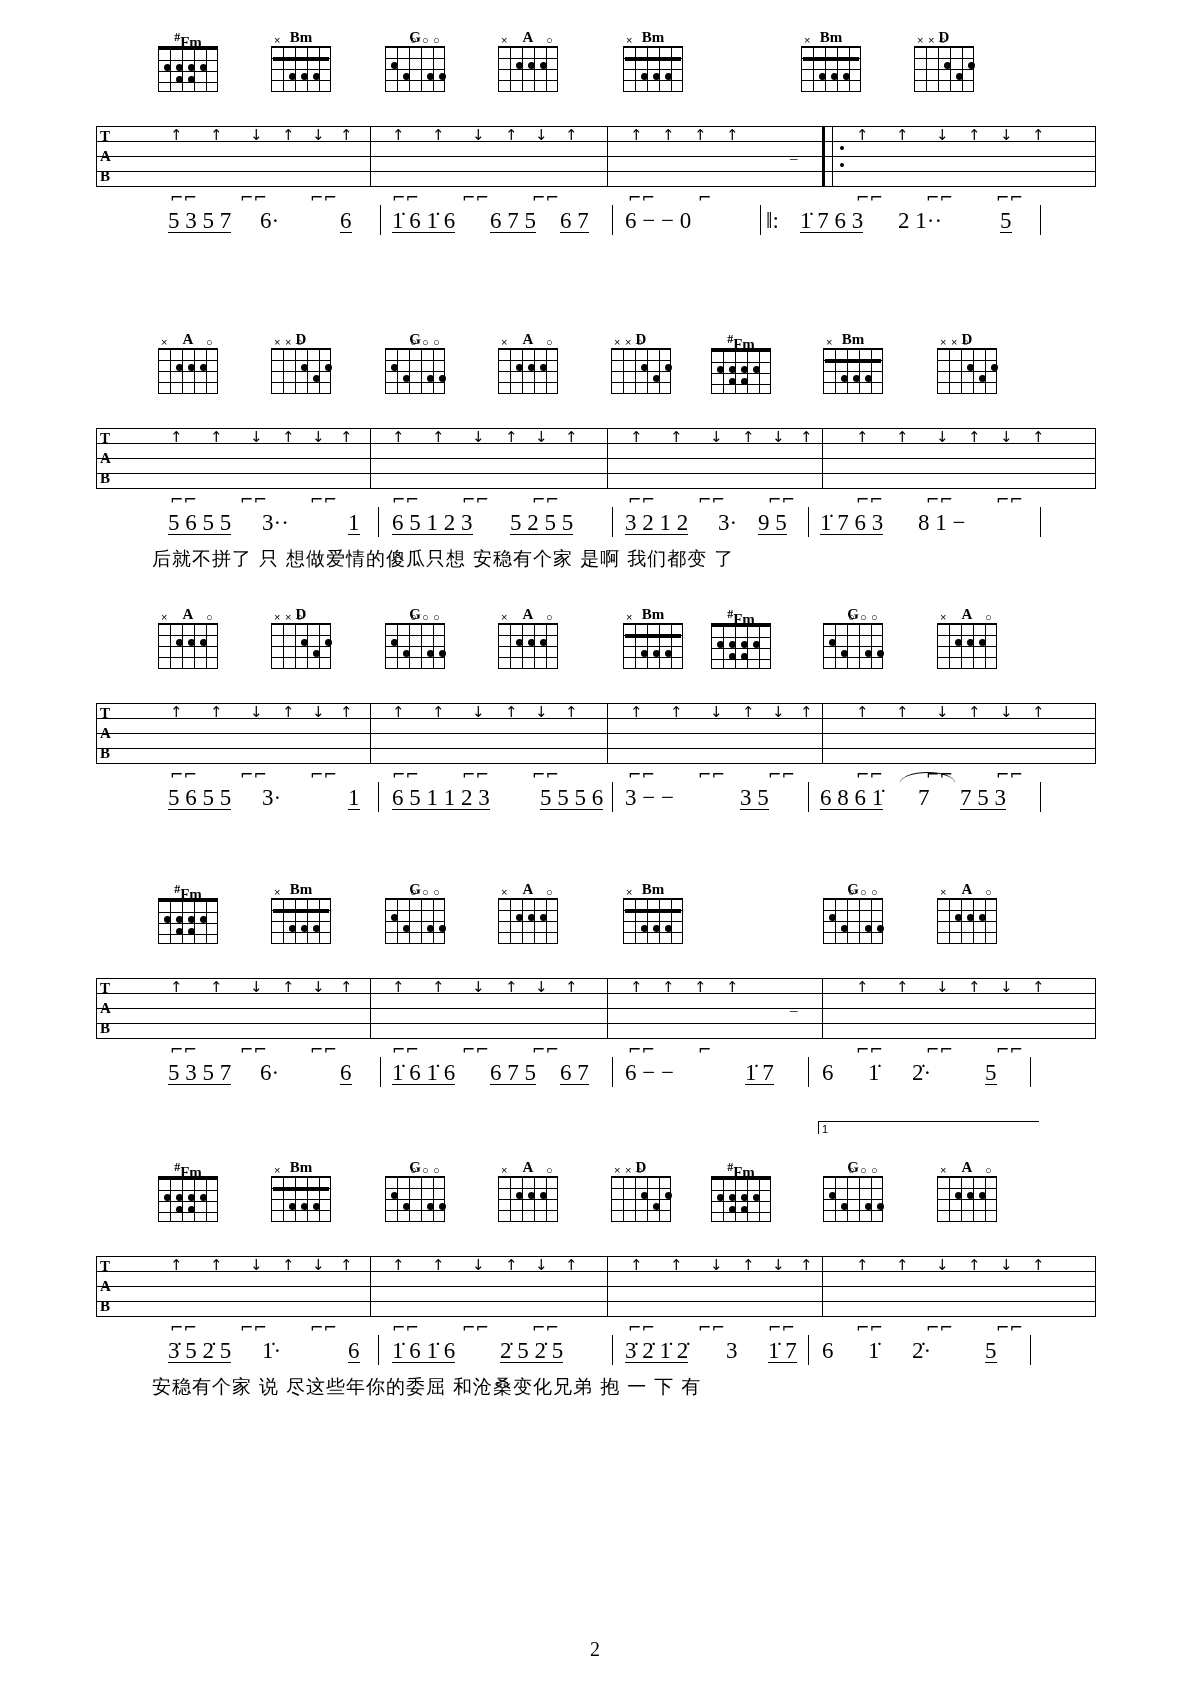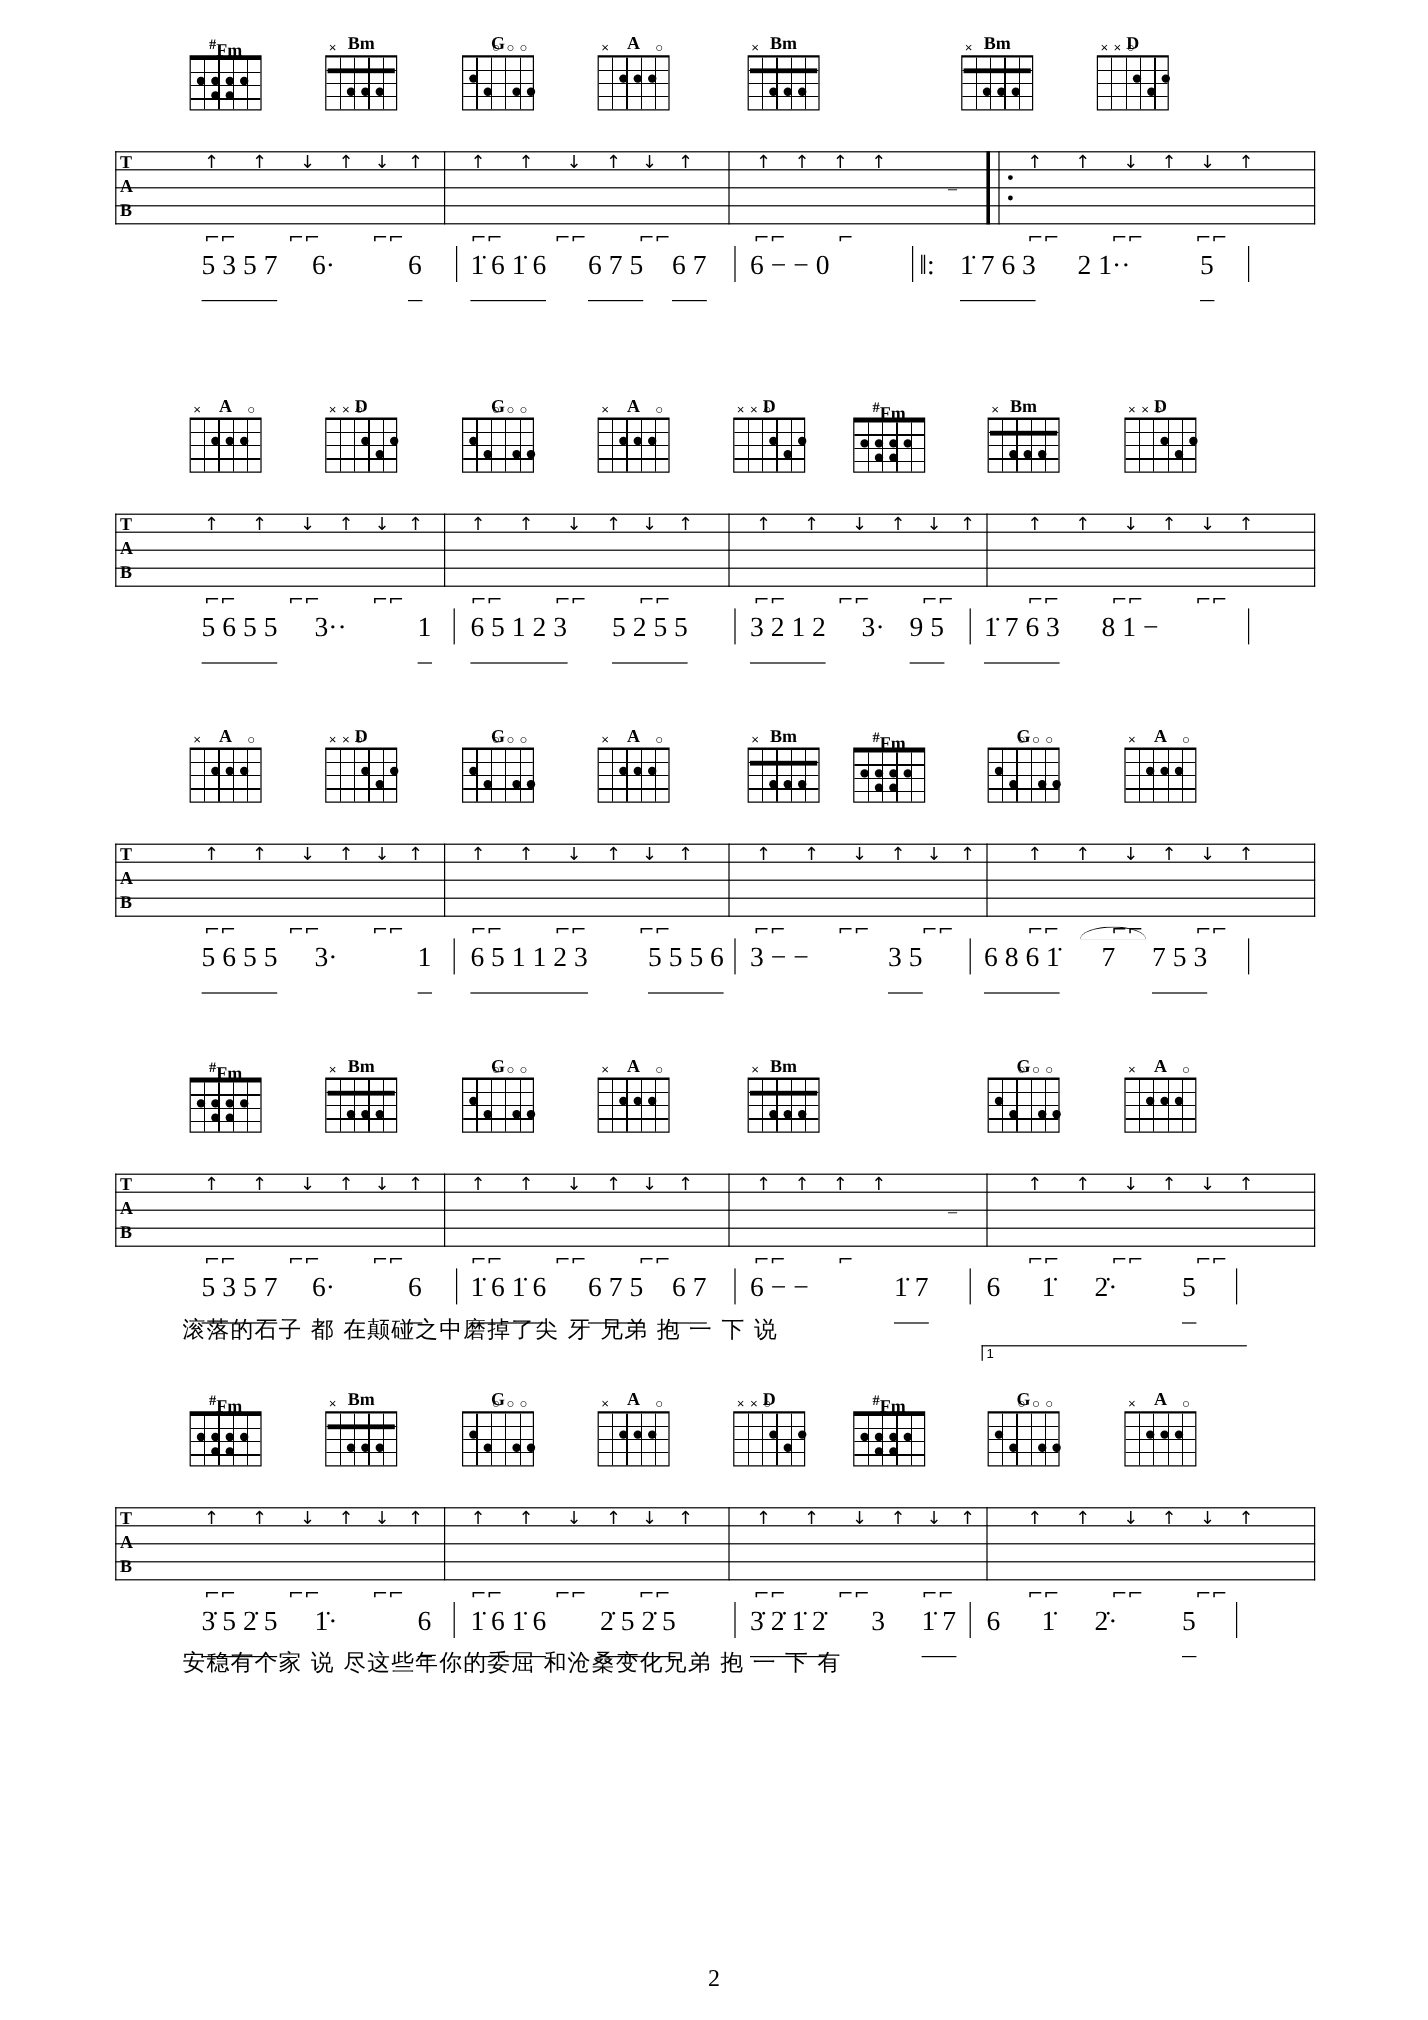--- a/index.html
+++ b/index.html
@@ -55,21 +55,21 @@
   .bar{position:absolute;top:18px;width:1px;height:61px;background:#000;}
   .bar.thick{width:3px;}
   .arrow{position:absolute;top:20px;font-size:15px;line-height:15px;font-family:"DejaVu Sans",sans-serif;}
   .rhy{position:absolute;top:82px;font-family:"DejaVu Sans",sans-serif;font-size:16px;line-height:16px;}
   .dash{position:absolute;font-size:15px;}
   .repdots{position:absolute;width:4px;height:4px;border-radius:50%;background:#000;}
 
   
   .melody{position:relative;height:74px;margin-top:6px;}
   .mel{position:absolute;font-family:"Liberation Serif",serif;font-size:23px;line-height:23px;font-weight:500;}
-  .under1{border-bottom:1px solid #000;padding-bottom:18px;}
+  .under1{border-bottom:1px solid #000;padding-bottom:0;}
   .lyr{position:absolute;font-family:"DejaVu Sans",sans-serif;font-size:19px;line-height:19px;}
   .mbar{position:absolute;width:1px;background:#000;}
 
   .pagenum{position:absolute;left:0;right:0;bottom:22px;text-align:center;font-family:"Liberation Serif",serif;font-size:20px;}
   .slur{position:absolute;border-top:1.5px solid #000;border-radius:50%/100% 100% 0 0;height:10px;}
   .ending{position:absolute;border-left:1px solid #000;border-top:1px solid #000;height:12px;}
   .ending span{position:absolute;left:3px;top:1px;font-size:11px;font-family:"Liberation Sans",sans-serif;}
 </style>
 </head>
 <body>
@@ -387,20 +387,21 @@
       <div class="mel under1" style="left:392px;top:0">6 5 1 2 3</div>
       <div class="mel under1" style="left:510px;top:0">5 2 5 5</div>
       <div class="mbar" style="left:612px;top:-4px;height:30px"></div>
       <div class="mel under1" style="left:625px;top:0">3 2 1 2</div>
       <div class="mel" style="left:718px;top:0">3·</div>
       <div class="mel under1" style="left:758px;top:0">9 5</div>
       <div class="mbar" style="left:808px;top:-4px;height:30px"></div>
       <div class="mel under1" style="left:820px;top:0">1̇ 7 6 3</div>
       <div class="mel" style="left:918px;top:0">8 1 −</div>
       <div class="mbar" style="left:1040px;top:-4px;height:30px"></div>
+      <div class="lyr" style="left:152px;top:38px;letter-spacing:1px;">后就不拼了 只 想做爱情的傻瓜只想 安稳有个家 是啊 我们都变 了</div>
     </div>
   </div>
 
   <div class="system" style="position:absolute;left:0;top:605px;">
     <div class="chordrow" style="width:1190px;">
       <div class="chord" style="left:152px;">
         <div class="cname"><span>A</span></div>
         <div class="grid">
           <div class="mark" style="left:2px">×</div>
             <div class="mark" style="left:47px">○</div>
@@ -705,21 +706,20 @@
       <div class="mel under1" style="left:560px;top:0">6 7</div>
       <div class="mbar" style="left:612px;top:-4px;height:30px"></div>
       <div class="mel" style="left:625px;top:0">6 − −</div>
       <div class="mel under1" style="left:745px;top:0">1̇ 7</div>
       <div class="mbar" style="left:808px;top:-4px;height:30px"></div>
       <div class="mel" style="left:822px;top:0">6</div>
       <div class="mel" style="left:868px;top:0">1̇</div>
       <div class="mel" style="left:912px;top:0">2̇·</div>
       <div class="mel under1" style="left:985px;top:0">5</div>
       <div class="mbar" style="left:1030px;top:-4px;height:30px"></div>
-      <div class="lyr" style="left:152px;top:38px;letter-spacing:1px;">滚落的石子 都 在颠碰之中磨掉了尖 牙 兄弟 抱 一 下 说</div>
       <div class="ending" style="left:818px;top:60px;width:220px;">
           <span>1</span>
         </div>
     </div>
   </div>
 
   <div class="system" style="position:absolute;left:0;top:1158px;">
     <div class="chordrow" style="width:1190px;">
       <div class="chord" style="left:152px;">
         <div class="cname"><span class="sharp">#</span><span>Fm</span></div>

